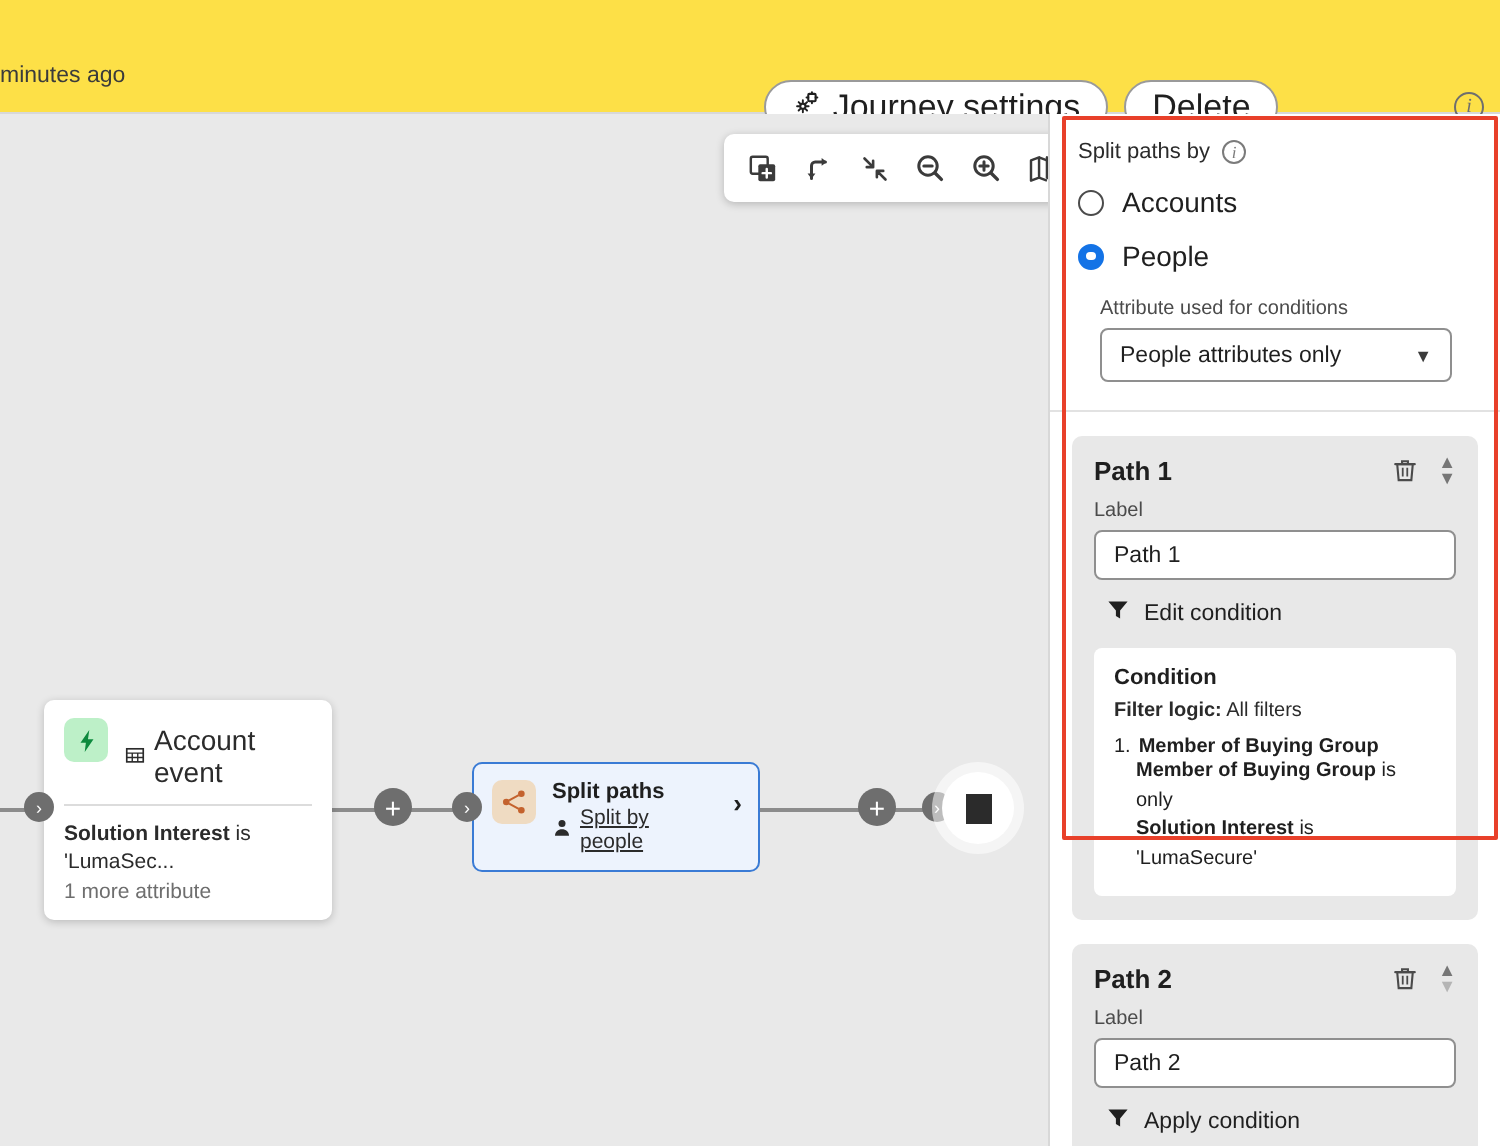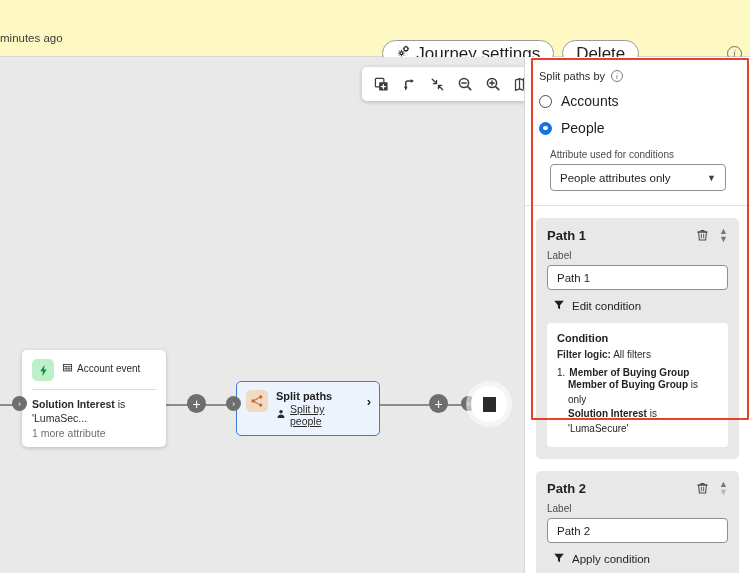--- a/index.html
+++ b/index.html
@@ -8,21 +8,21 @@
     font-family: "Liberation Sans", sans-serif;
     background: #ffffff;
     overflow: hidden;
     -webkit-font-smoothing: antialiased;
   }
   #app { position: relative; width: 750px; height: 573px; }
 
   
   .topbar {
     position: absolute; left: 0; top: 0; width: 750px; height: 57px;
-    background: #fef9c3;
+    background: #fde047;
     border-bottom: 1px solid #d8d8d8;
   }
   .topbar-left {
     position: absolute; left: 0; top: 32px;
     font-size: 11.5px; color: #3b3b3b;
   }
   .topbar-right {
     position: absolute; right: 8px; top: 16px;
     display: flex; align-items: center; gap: 8px;
   }
@@ -102,21 +102,21 @@
   .icon-sq {
     width: 22px; height: 22px; border-radius: 5px; flex: none;
     display: flex; align-items: center; justify-content: center;
   }
   .icon-green { background: #bdf0c8; }
   .icon-tan { background: #efdbc2; }
   .node-title {
     font-size: 11px; font-weight: bold; color: #1f1f1f; line-height: 14px;
   }
   .node-sub {
-    font-size: 10px; color: #2b2b2b; margin-top: 3px;
+    font-size: 14px; color: #2b2b2b; margin-top: 3px;
     display: flex; align-items: center; gap: 4px;
   }
   .node-div { height: 1px; background: #dcdcdc; margin: 8px 0 7px 0; }
   .node-attr { font-size: 10.5px; color: #2b2b2b; line-height: 14px; }
   .node-attr b { font-weight: bold; }
   .node-more { font-size: 10.5px; color: #6e6e6e; margin-top: 2px; }
 
   
   .node-split-stack {
     position: absolute; left: 240px; top: 361px; width: 127px; height: 12px;

